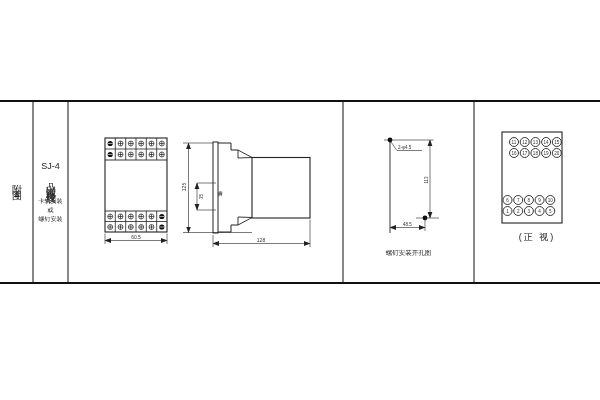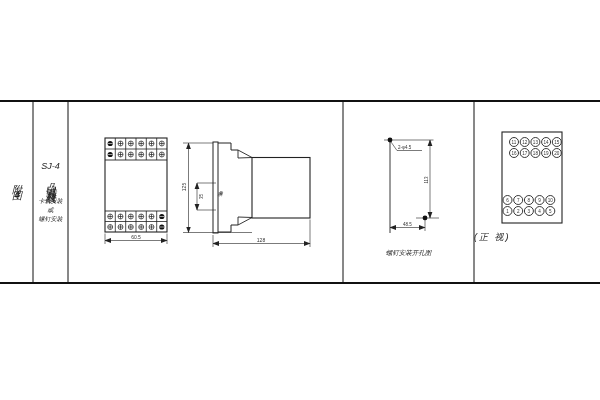--- a/index.html
+++ b/index.html
@@ -1,32 +1,32 @@
 <!DOCTYPE html>
 <html><head>
 <meta charset="utf-8">
 <style>
   html,body{margin:0;padding:0;}
   body{width:600px;height:400px;background:#fff;font-family:"Liberation Sans",sans-serif;color:#333;overflow:hidden;}
   .stage{position:relative;width:600px;height:400px;background:#fff;}
-  .abs{position:absolute;font-style:italic;}
+  .abs{position:absolute;}
   .vtext{writing-mode:vertical-rl;text-orientation:upright;}
   .center{display:flex;align-items:center;justify-content:center;}
   .colflex{display:flex;flex-direction:column;align-items:center;justify-content:center;}
   svg{position:absolute;left:0;top:0;}
   svg text{font-family:"Liberation Sans",sans-serif;fill:#333;}
   .figcol{left:0;top:101px;width:33px;height:182px;}
   .figlabel{font-size:10px;letter-spacing:7px;color:#222;}
   .modelcol{left:33px;top:101px;width:35px;height:182px;}
   .model{font-size:9px;color:#222;margin-bottom:4px;}
   .typetitle{font-size:10px;letter-spacing:2px;color:#222;}
   .mount{font-size:6px;line-height:1.5;text-align:center;color:#222;margin-top:10px;white-space:pre-line;}
   .slotlabel{left:217px;top:186px;font-size:5px;color:#444;letter-spacing:1px;}
   .drillcap{left:343px;top:249px;width:131px;text-align:center;font-size:6.5px;color:#222;}
-  .termcap{left:474px;top:231px;width:126px;font-size:9px;letter-spacing:2px;color:#222;}
+  .termcap{left:474px;top:231px;width:126px;text-align:center;font-size:9px;letter-spacing:2px;color:#222;}
 </style>
 </head>
 <body>
 
 <div class="stage">
 
   <svg width="600" height="400" viewBox="0 0 600 400">
     <defs>
       <marker id="ar" markerWidth="6.5" markerHeight="6" refX="6" refY="3" orient="auto-start-reverse" markerUnits="userSpaceOnUse">
         <path d="M0,0.6 L6.5,3 L0,5.4 Z" fill="#222"></path>

